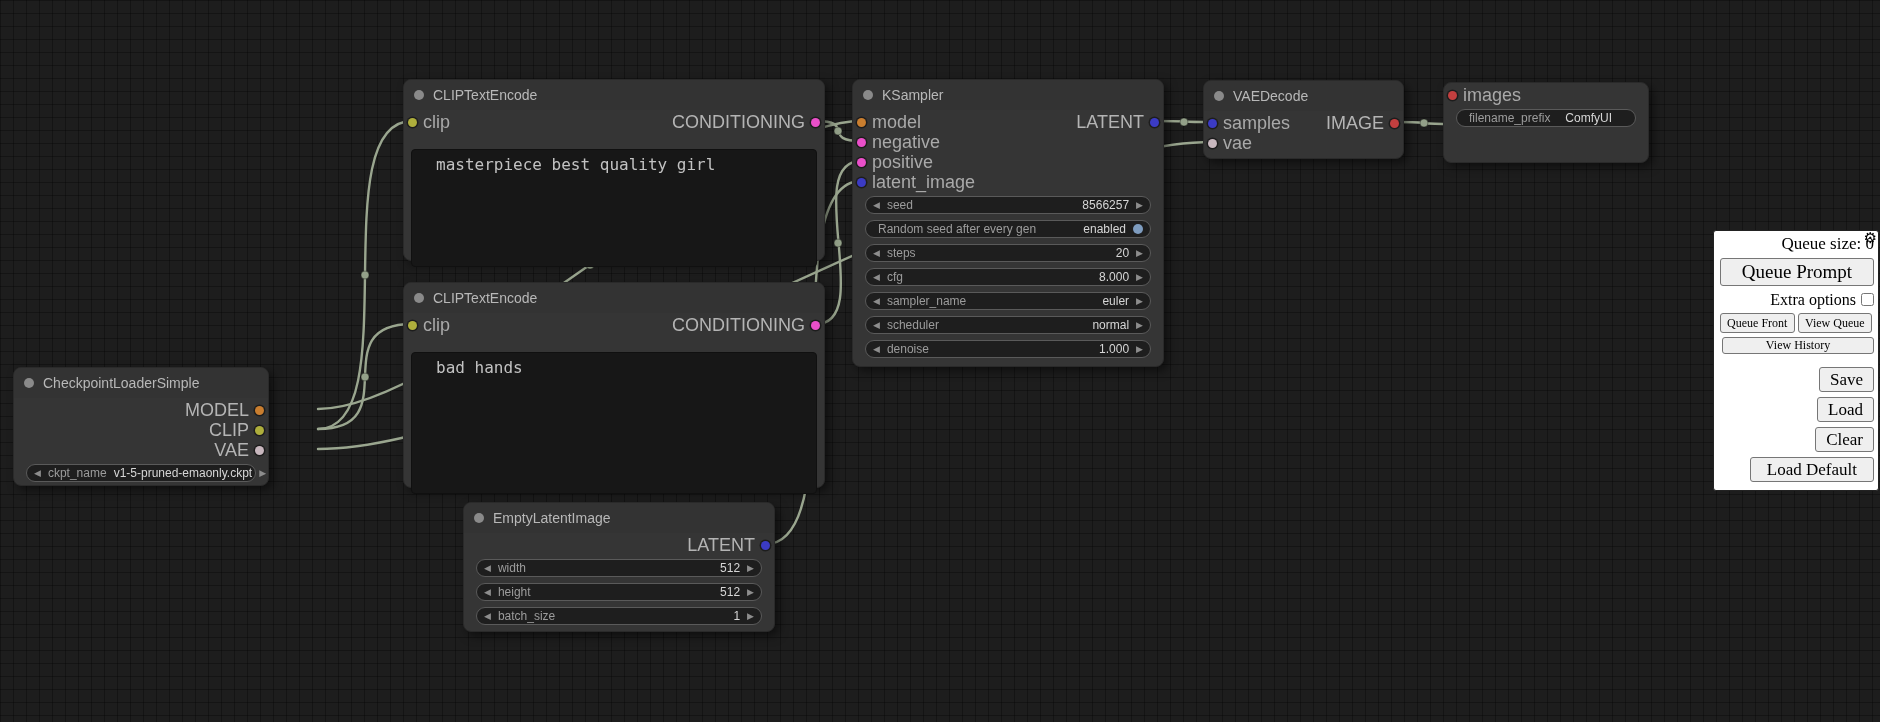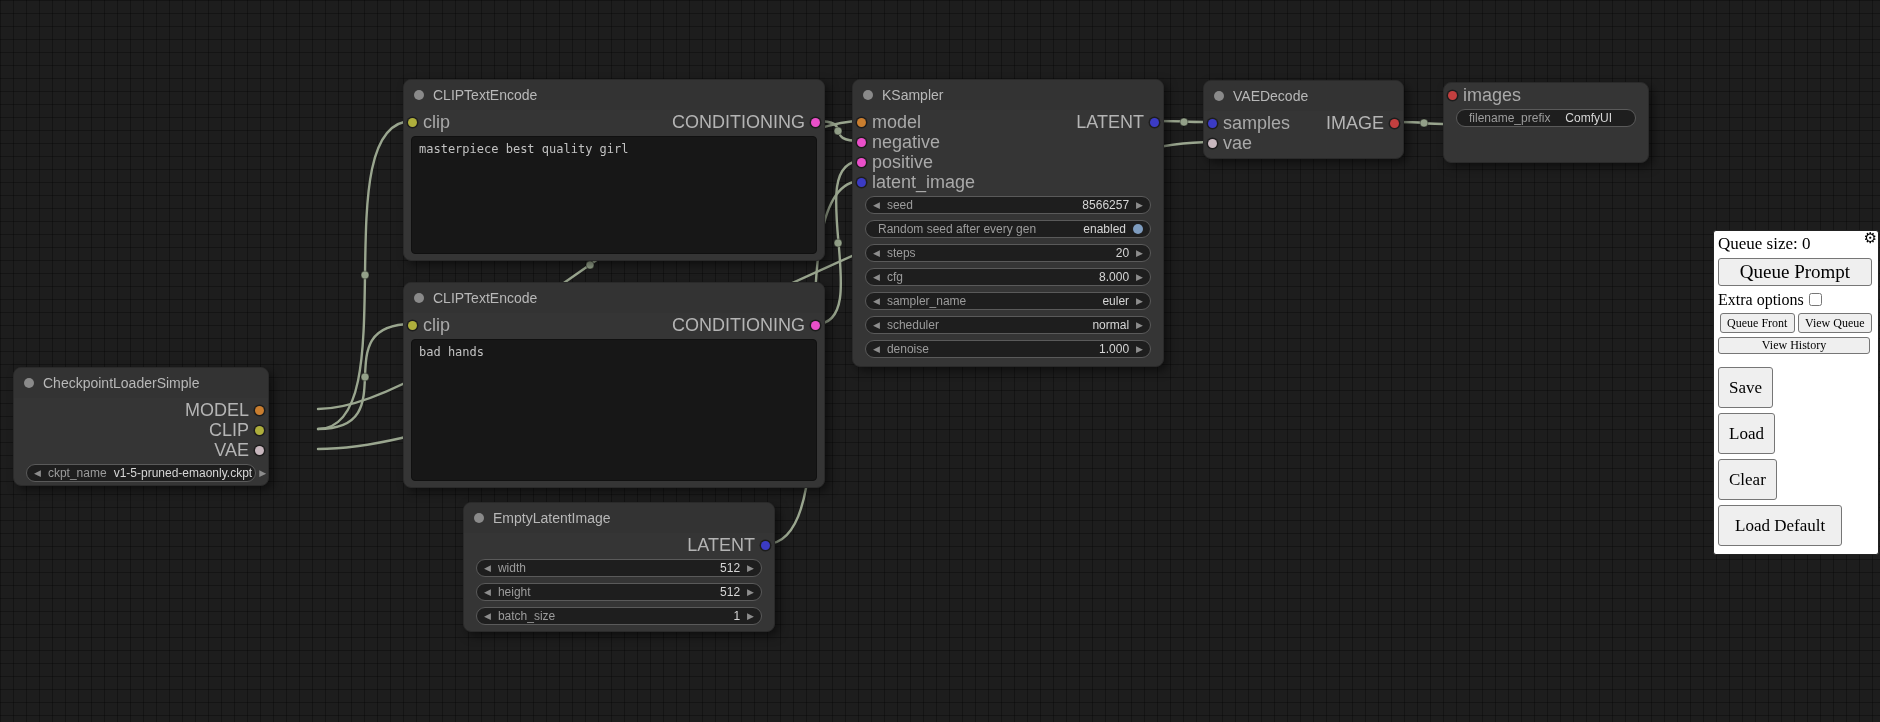--- a/index.html
+++ b/index.html
@@ -46,47 +46,47 @@
     margin:0 12px;display:flex;align-items:center;gap:7px;padding:0 7px;
     font-size:12px;box-sizing:border-box;
   }
   .warr{color:#8d8d8d;font-size:9px;line-height:1;flex:0 0 auto;}
   .warr.left::before{content:"\25C0";}
   .warr.right::before{content:"\25B6";}
   .wlabel{color:#9c9c9c;white-space:nowrap;}
   .wvalue{margin-left:auto;color:#d6d6d6;white-space:nowrap;}
   .toggle{width:10px;height:10px;border-radius:50%;background:#7E9CBF;flex:0 0 auto;}
   .prompt{
-    display:block;margin:4px 7px 0 7px;width:calc(100% - 14px);box-sizing:border-box;
+    display:block;margin:17px 7px 0 7px;width:calc(100% - 14px);box-sizing:border-box;
     background:#171717;border:1px solid #101010;border-radius:4px;
-    color:#c2c2c2;font-family:"DejaVu Sans Mono", monospace;font-size:12px;
-    padding:5px 7px;resize:none;outline:none;overflow:hidden;
+    color:#c2c2c2;font-family:"DejaVu Sans Mono", monospace;font-size:16px;
+    padding:5px 24px;resize:none;outline:none;overflow:hidden;
   }
   
   .menu{
     position:absolute;z-index:5;top:230px;right:1px;width:166px;
     background:#ffffff;border:1px solid #222;box-sizing:border-box;
-    display:flex;flex-direction:column;align-items:flex-start;gap:4px;
+    display:flex;flex-direction:column;align-items:flex-end;gap:4px;
     padding:3px 4px 8px 4px;border-radius:3px;color:#000;
     font-family:"Liberation Serif", serif;
   }
   .menu button{
     font-family:Liberation Serif, serif;background:#efefef;
     border:1px solid #767676;border-radius:3px;color:#000;cursor:pointer;
   }
   .queue-size{font-size:17px;line-height:20px;}
   .gear{position:absolute;top:0px;right:1px;border:none !important;background:transparent !important;padding:0;font-size:15px;color:#4d79b3;line-height:1;}
   .gear::before{content:"\2699";}
   .queue-prompt{width:154px;height:28px;font-size:19px;}
   .extra-row{display:flex;align-items:center;gap:5px;font-size:16px;height:19px;}
   .extra-row input{width:13px;height:13px;margin:0;}
   .qrow{display:flex;width:100%;gap:3px;padding:0 2px;box-sizing:border-box;}
   .qrow button{flex:1;height:20px;font-size:12px;padding:0;}
   .vh{width:calc(100% - 4px);height:17px;font-size:12px;padding:0;}
-  .big{font-size:17px;height:41px;padding:0 10px;margin-top:1px;}
+  .big{font-size:17px;height:25px;padding:0 10px;margin-top:1px;}
   .big.first{margin-top:9px;}
   .big.wide{padding:0 16px;}
 </style>
 </head>
 <body>
 
 <div class="stage">
 
   <svg class="wires" width="1880" height="722" viewBox="0 0 1880 722">
     <path d="M318,409 C451,409 728,121 861,121"></path>

